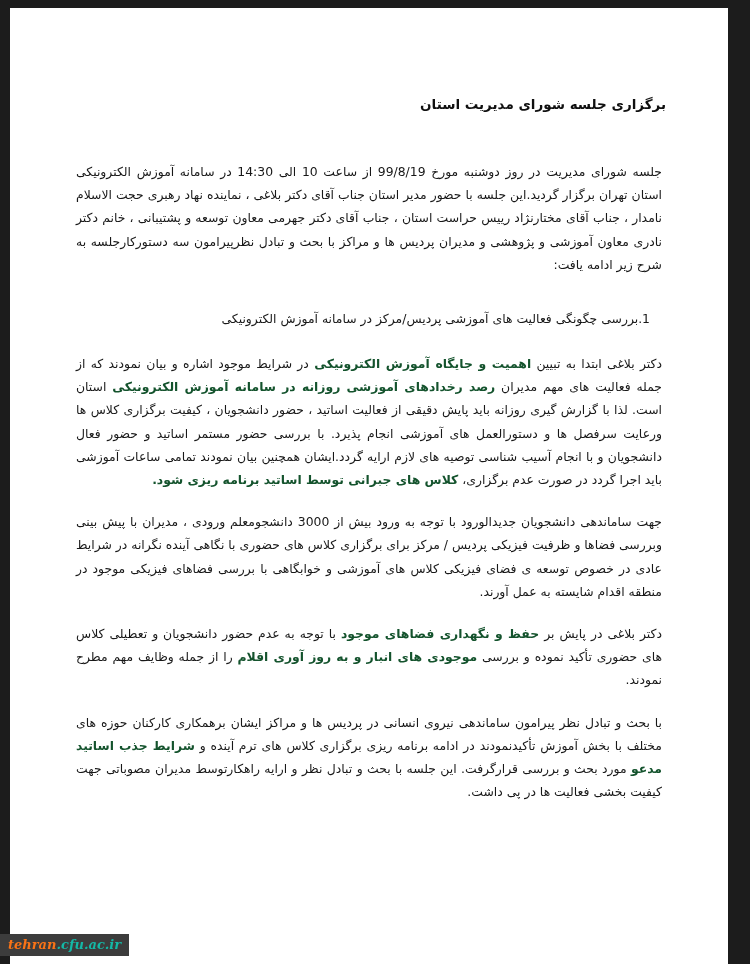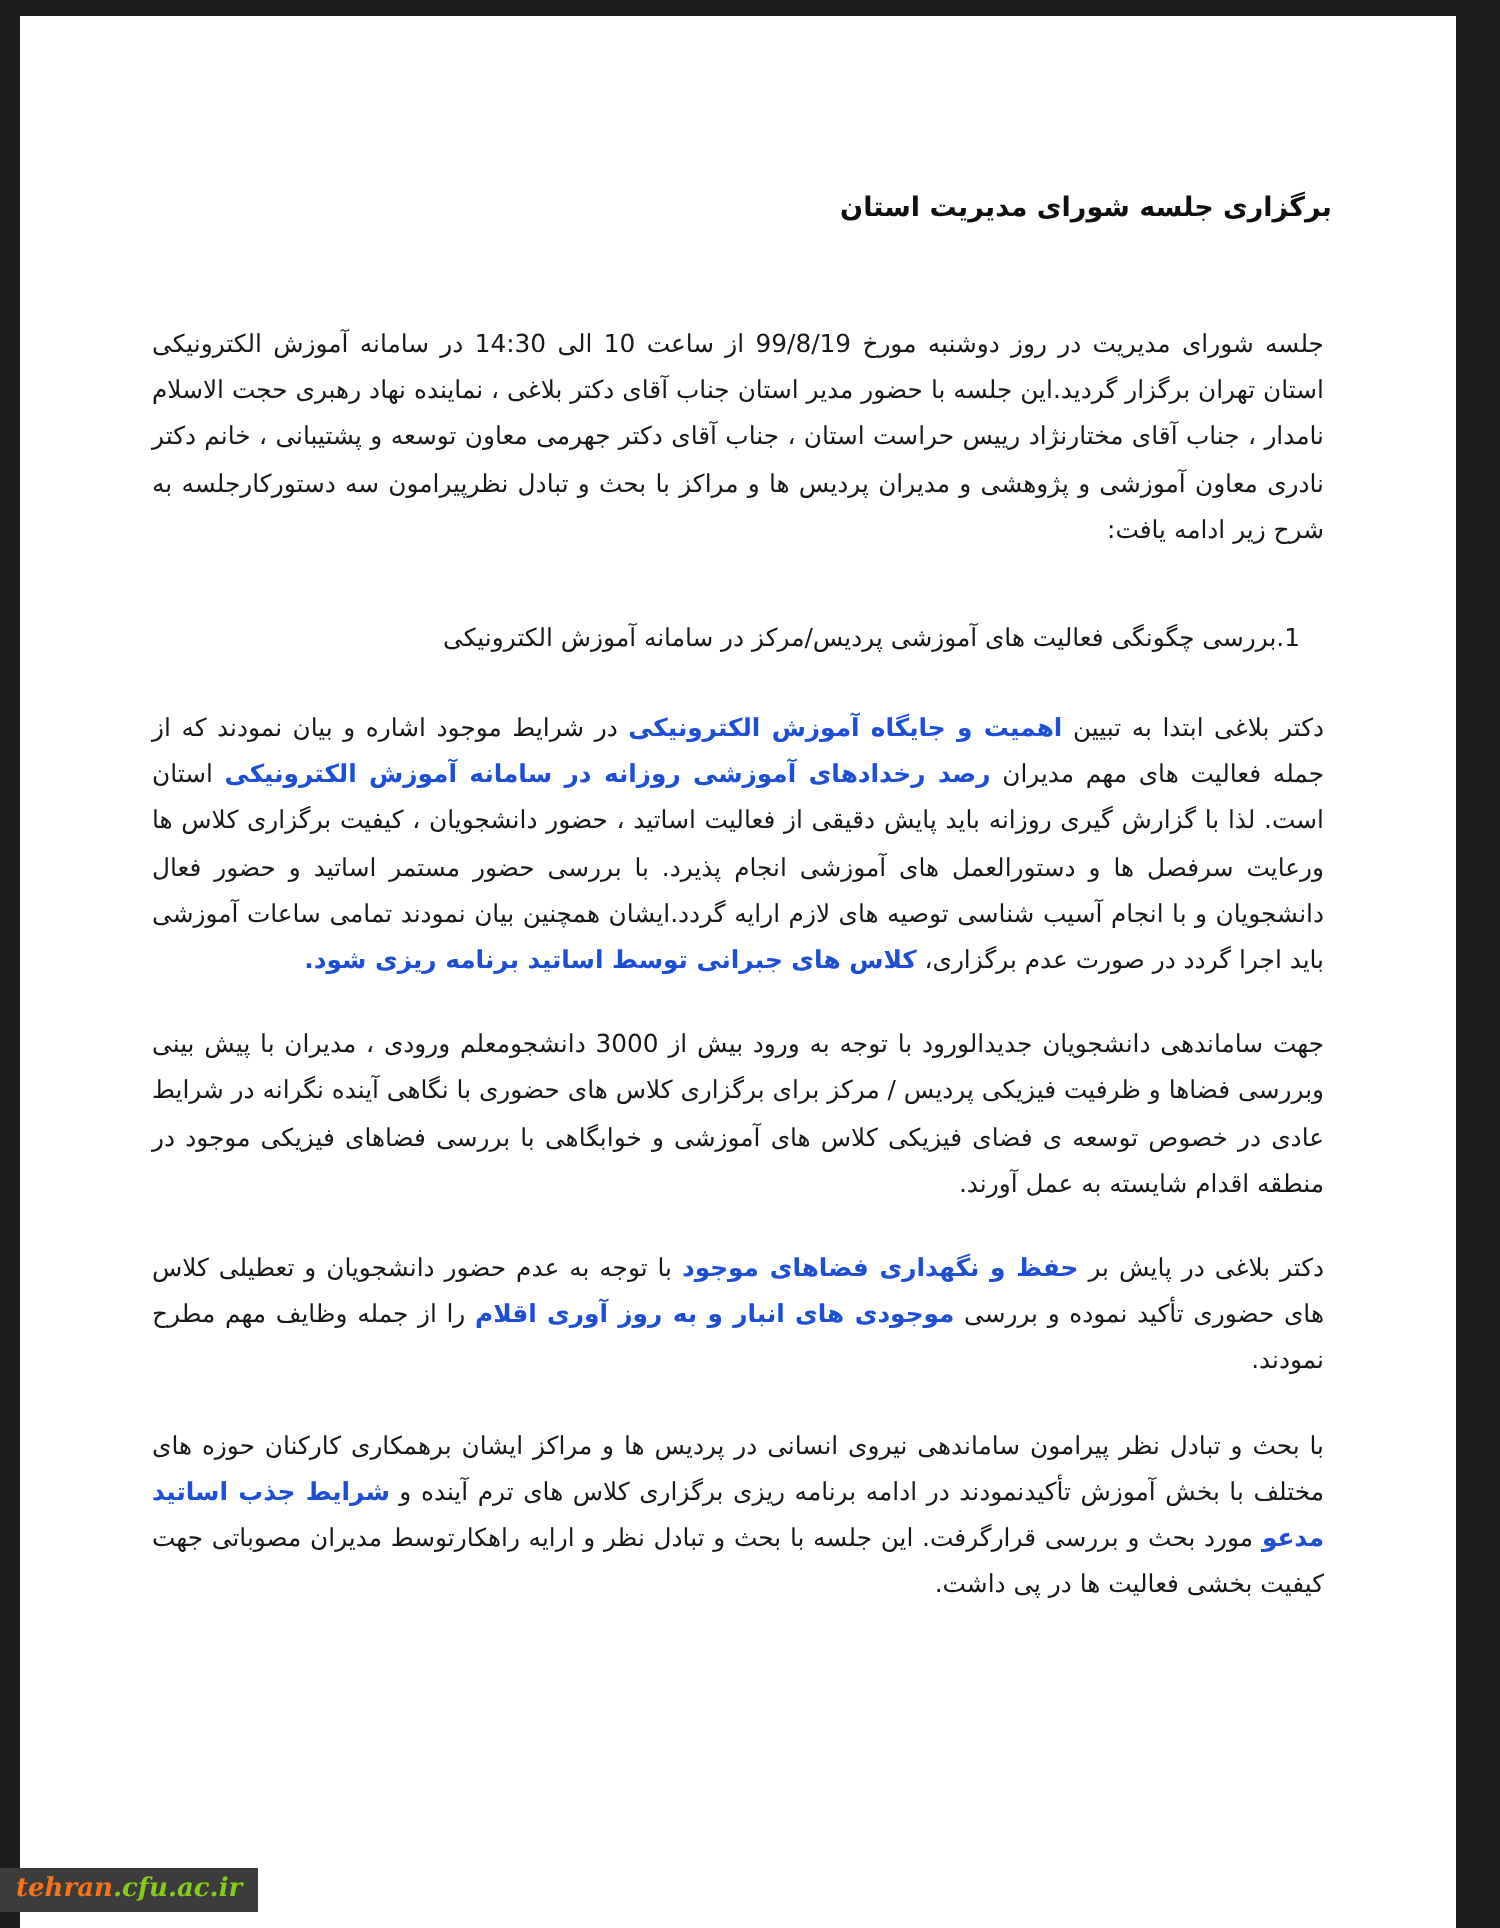--- a/index.html
+++ b/index.html
@@ -90,42 +90,42 @@
     direction: rtl;
     text-align: right;
     font-size: 12.4px;
     line-height: 23px;
   }
 
   .spacer-sm { height: 6px; }
 
   b.em {
     font-weight: bold;
-    color: #1d4ed8;
+    color: #14532d;
   }
 
   
   .watermark {
     position: absolute;
     left: 0px;
     bottom: 8px;
     background: #3c3c3c;
     padding: 3px 8px 4px 8px;
     font-family: "DejaVu Serif", "Liberation Serif", serif;
     font-style: italic;
     font-weight: bold;
     font-size: 13px;
     line-height: 15px;
     direction: ltr;
     text-align: left;
     white-space: nowrap;
     letter-spacing: 0px;
   }
   .wm-name { color: #f97316; }
-  .wm-domain { color: #84cc16; }
+  .wm-domain { color: #14b8a6; }
 </style>
 </head>
 <body>
 
 <div class="scan-frame">
   <div class="page-sheet">
     <div class="doc-body">
 
       <div class="doc-title">برگزاری جلسه شورای مدیریت استان</div>
 

